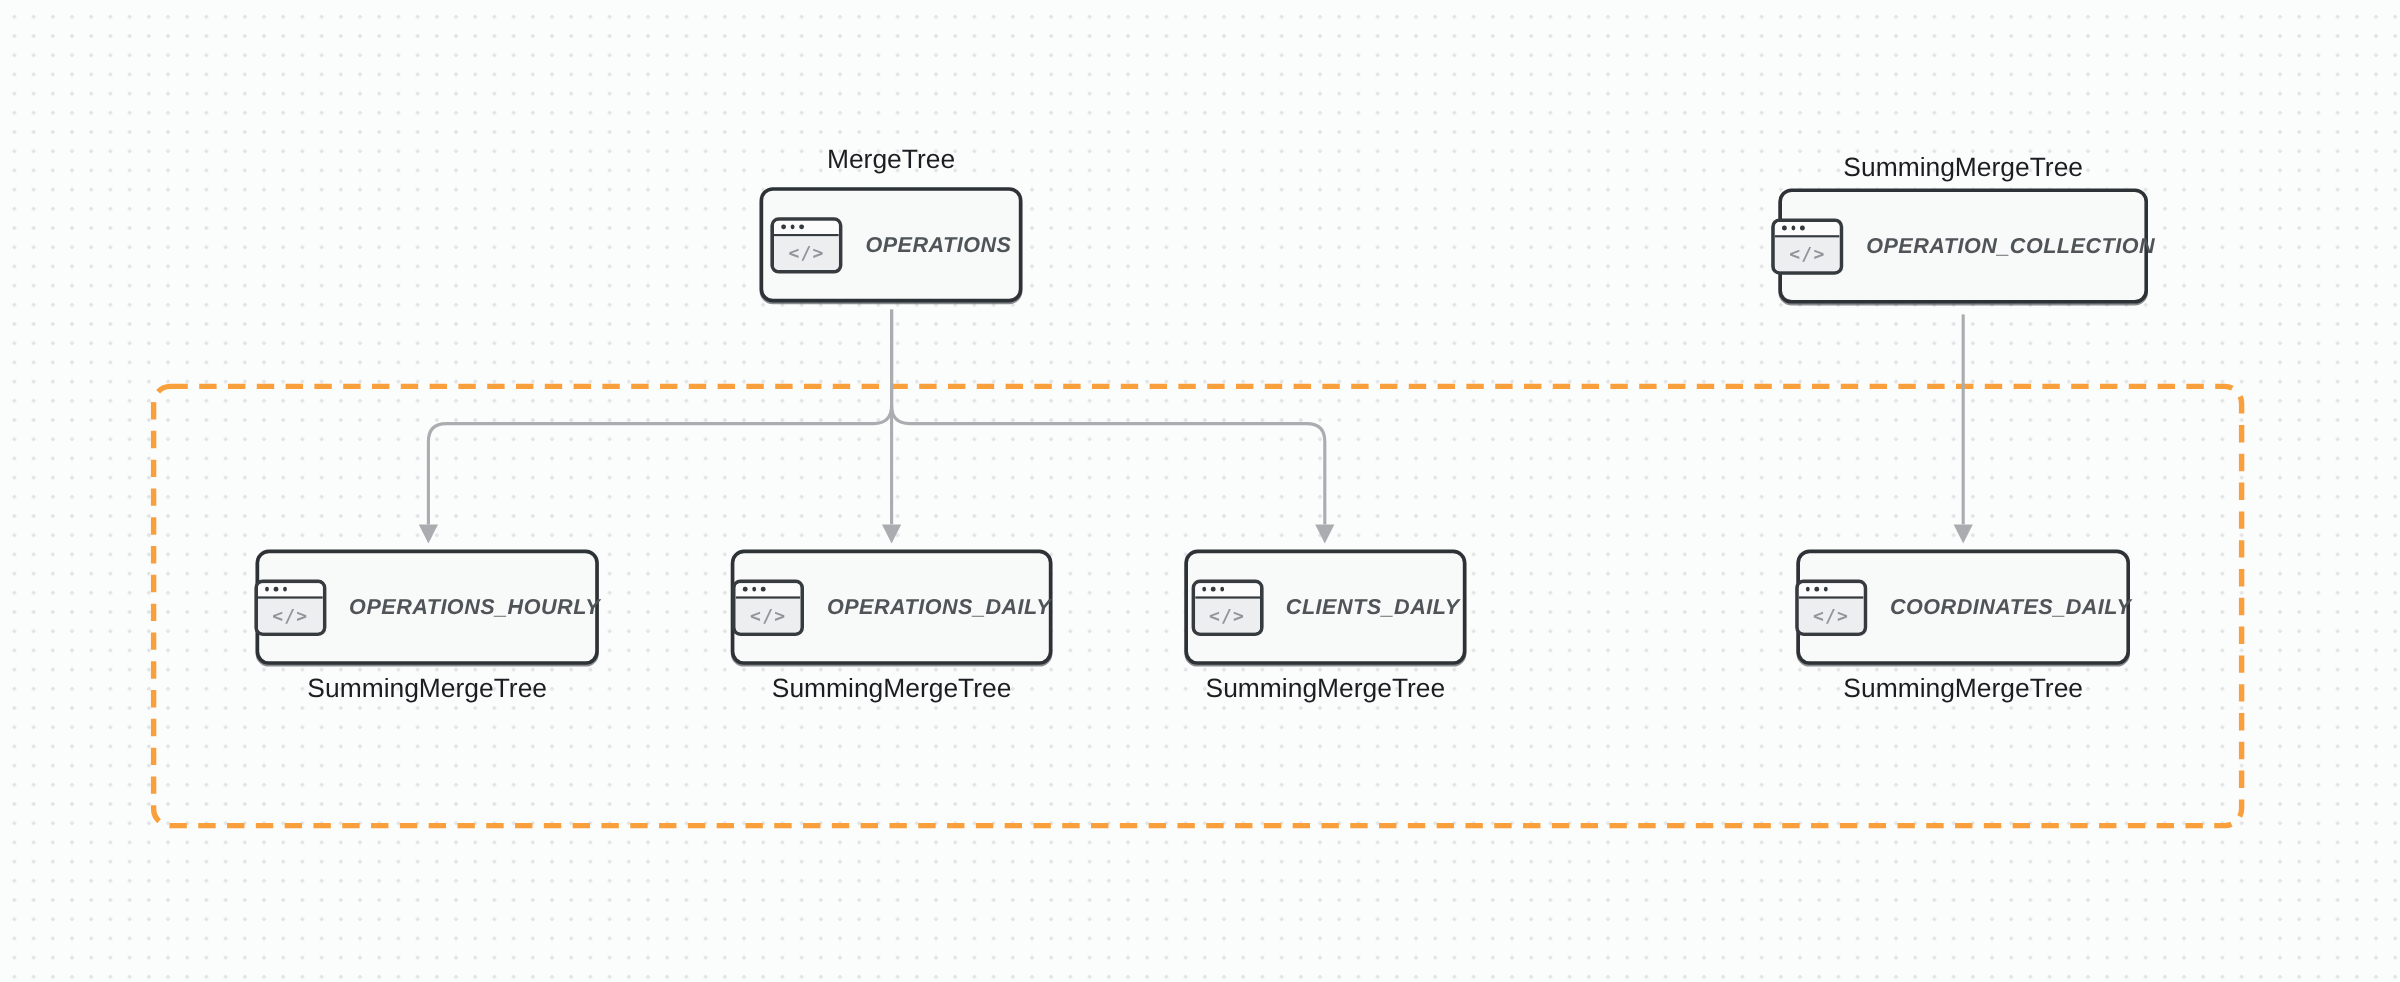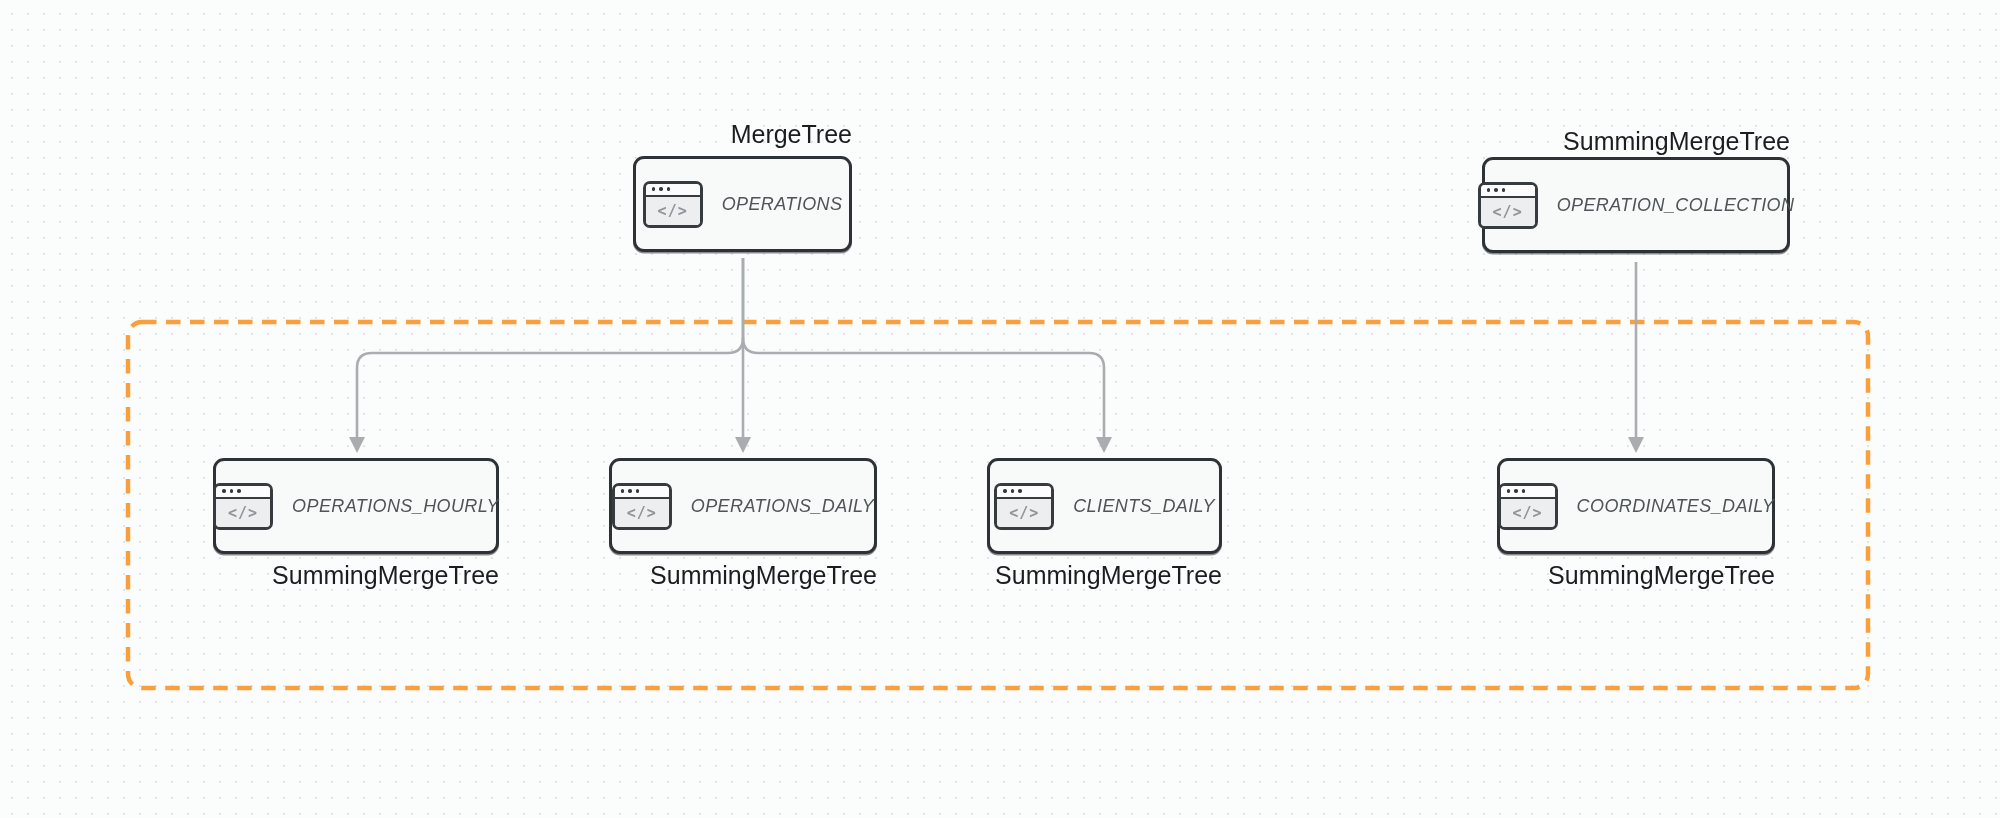--- a/index.html
+++ b/index.html
@@ -21,23 +21,23 @@
     display:flex;align-items:center;justify-content:center;gap:19px;
     box-shadow:0 1.5px 0 rgba(45,50,54,.55);
   }
   .win{width:60px;height:47px;box-sizing:border-box;border:3px solid #363B3F;
     border-radius:7px;background:#FCFCFD;display:block;overflow:hidden;flex:0 0 auto;}
   .win-top{display:flex;align-items:center;gap:4px;height:13px;padding-left:6px;
     border-bottom:2.5px solid #363B3F;background:#FCFCFD;box-sizing:border-box;}
   .win-top i{width:3.5px;height:3.5px;border-radius:50%;background:#34393D;display:block;}
   .win-body{height:28px;background:#EDEEEF;display:flex;align-items:center;justify-content:center;
     color:#8F959A;font-family:"DejaVu Sans Mono",monospace;font-weight:700;font-size:15px;letter-spacing:1px;}
-  .tbl{font-style:italic;font-size:18px;font-weight:400;color:#4E5457;letter-spacing:.4px;white-space:nowrap;text-align:center;}
+  .tbl{font-style:italic;font-size:18px;font-weight:700;color:#4E5457;letter-spacing:.4px;white-space:nowrap;text-align:center;}
 
-  .engine{position:absolute;z-index:2;text-align:right;font-size:25px;font-weight:500;color:#1B1E21;white-space:nowrap;}
+  .engine{position:absolute;z-index:2;text-align:center;font-size:22px;font-weight:500;color:#1B1E21;white-space:nowrap;}
   .mv-label{position:absolute;z-index:2;text-align:right;font-size:28px;font-weight:600;color:#F9A03C;letter-spacing:.2px;}
 
   #n-operations{left:633px;top:156px;width:219px;}
   #n-operation-collection{left:1482px;top:157px;width:308px;}
   #n-operations-hourly{left:213px;top:458px;width:286px;}
   #n-operations-daily{left:609px;top:458px;width:268px;}
   #n-clients-daily{left:987px;top:458px;width:235px;}
   #n-coordinates-daily{left:1497px;top:458px;width:278px;}
 
   #e-operations{left:633px;width:219px;top:120px;}

